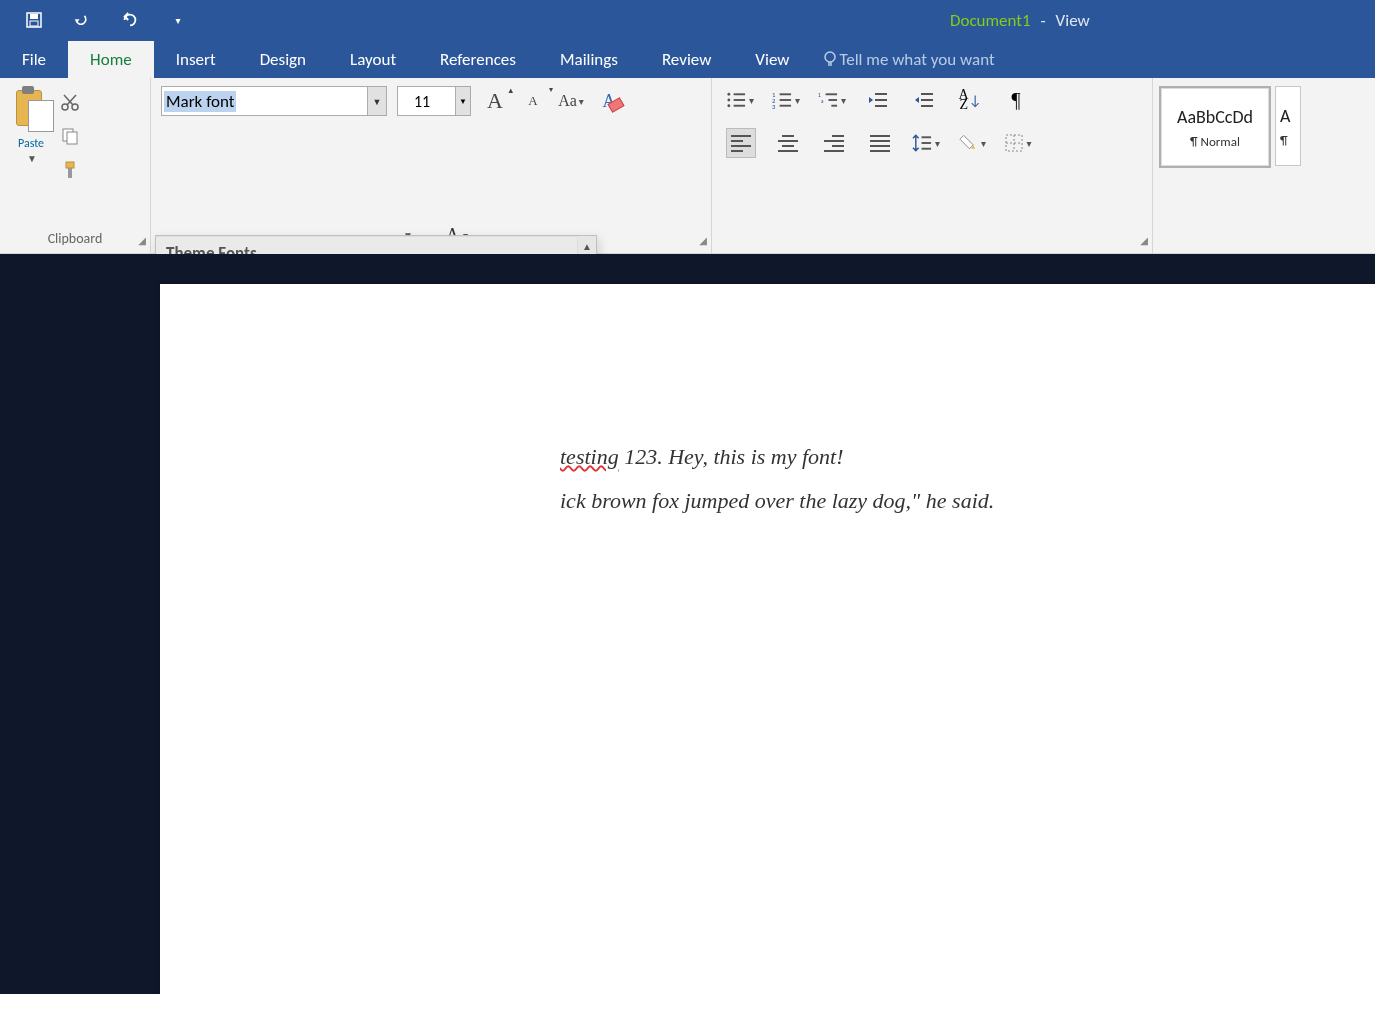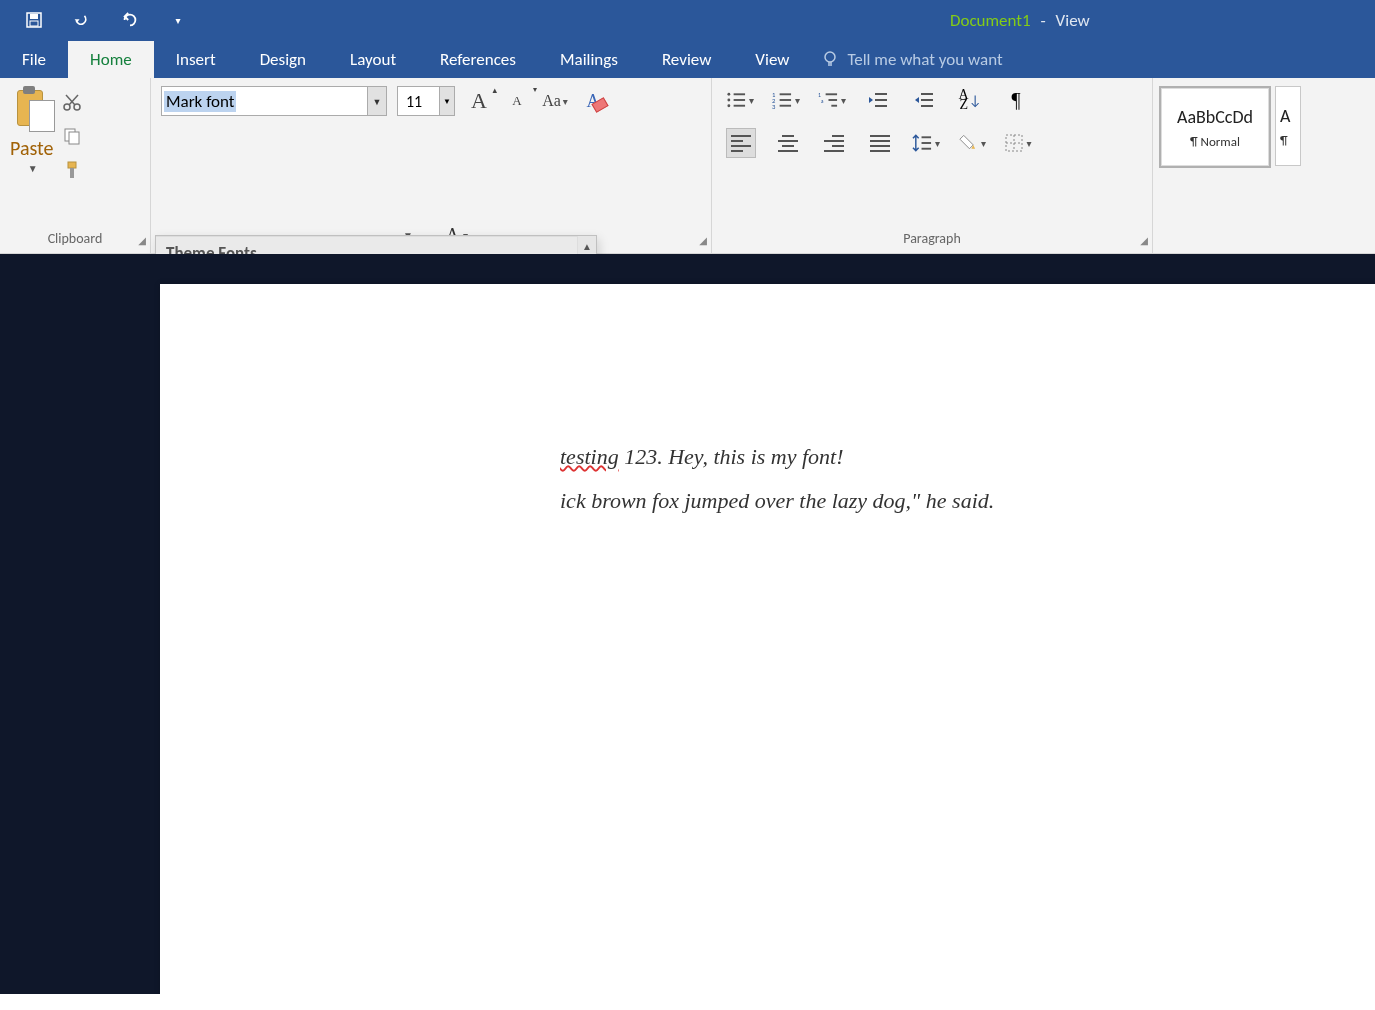--- a/index.html
+++ b/index.html
@@ -7,43 +7,43 @@
   .qat{display:flex;align-items:center;gap:30px;padding-left:25px}
   .qat .icon{width:18px;height:18px;display:flex;align-items:center;justify-content:center;color:#fff;font-size:16px}
   .title-text{position:absolute;left:50%;transform:translateX(-50%);right:auto;font-size:17px;white-space:nowrap;left:950px;transform:none}
   .title-text span{color:#fff}
   .title-text .doc{color:#84cc16}
   .title-text .sep{margin:0 6px;opacity:.85}
   .title-text .app{opacity:.85}
   .menubar{background:#2b579a;color:#fff;height:38px;display:flex;align-items:center}
   .menubar .tab{padding:8px 22px;font-size:17px;color:#fff;cursor:pointer}
   .menubar .tab.active{background:#f3f3f3;color:#15803d}
-  .menubar .tellme{display:flex;align-items:center;gap:8px;color:#b8cbe4;font-size:17px;padding:8px 10px}
+  .menubar .tellme{display:flex;align-items:center;color:#b8cbe4;font-size:17px;padding:8px 10px}
   .ribbon{background:#f3f3f3;border-bottom:1px solid #d6d6d6;height:175px;display:flex;position:relative}
   .group{border-right:1px solid #d6d6d6;padding:8px 10px 4px 10px;display:flex;flex-direction:column;justify-content:space-between;position:relative}
   .group-label{text-align:center;color:#666;font-size:14px;padding-bottom:2px}
   .dlg-launcher{position:absolute;right:4px;bottom:6px;font-size:10px;color:#888}
   
   .clipboard-body{display:flex;gap:8px;align-items:flex-start}
   .paste-col{display:flex;flex-direction:column;align-items:center;gap:2px}
   .paste-icon{width:42px;height:48px;position:relative}
   .paste-icon .board{position:absolute;left:6px;top:4px;width:24px;height:34px;background:#e7b551;border:1px solid #b8923f;border-radius:3px}
   .paste-icon .clip{position:absolute;left:12px;top:0;width:12px;height:8px;background:#7f7f7f;border-radius:2px}
   .paste-icon .sheet{position:absolute;left:18px;top:14px;width:24px;height:30px;background:#fff;border:1px solid #999}
-  .paste-lbl{font-size:20px;color:#a16207}
+  .paste-lbl{font-size:12px;color:#0369a1}
   .small-col{display:flex;flex-direction:column;gap:14px;align-items:center;padding-top:6px}
   .scissors,.copy-icn,.brush-icn{width:20px;height:20px;display:flex;align-items:center;justify-content:center;color:#666}
   .drop{font-size:10px;color:#555;margin-left:2px}
   
   .font-group{width:540px}
   .font-row{display:flex;align-items:center;gap:10px}
   .font-input{width:224px;height:28px;border:1px solid #ababab;background:#fff;display:flex;align-items:center;font-size:17px;color:#000;position:relative}
   .font-input .sel{background:#bcd3ef;padding:0 2px;margin-left:2px}
   .font-input .ddbtn{position:absolute;right:0;top:0;bottom:0;width:18px;background:#e1e1e1;border-left:1px solid #ababab;display:flex;align-items:center;justify-content:center;font-size:9px;color:#333}
-  .size-input{width:40px;height:28px;border:1px solid #ababab;background:#fff;display:flex;align-items:center;padding:0 8px;font-size:16px;position:relative}
+  .size-input{width:40px;height:28px;border:1px solid #ababab;background:#fff;display:flex;align-items:center;padding:0 16px;font-size:16px;position:relative}
   .size-input .ddbtn{position:absolute;right:0;top:0;bottom:0;width:14px;background:#e1e1e1;border-left:1px solid #ababab;display:flex;align-items:center;justify-content:center;font-size:8px}
   .rbtn{width:28px;height:28px;display:flex;align-items:center;justify-content:center;font-size:18px;color:#444;font-family:"Times New Roman",serif}
   .rbtnsm{font-size:13px}
   .aa-case{font-family:"Segoe UI";font-size:16px}
   
   .para-group{width:420px}
   .para-rows{display:flex;flex-direction:column;gap:14px}
   .para-row{display:flex;align-items:center;gap:18px;padding-left:4px}
   .pbtn{width:28px;height:28px;display:flex;align-items:center;justify-content:center}
   .lines{display:flex;flex-direction:column;gap:3px}
@@ -318,21 +318,20 @@
         <div class="pbtn">
             <svg width="20" height="20" viewBox="0 0 20 20">
               <rect x="2" y="2" width="16" height="16" fill="none" stroke="#888" stroke-dasharray="2 2"></rect>
               <line x1="2" y1="10" x2="18" y2="10" stroke="#888" stroke-dasharray="2 2"></line>
               <line x1="10" y1="2" x2="10" y2="18" stroke="#888" stroke-dasharray="2 2"></line>
             </svg>
             <span class="drop">▾</span>
           </div>
       </div>
     </div>
-    <div class="group-label">Paragraph</div>
     <div class="dlg-launcher">◢</div>
   </div>
 
   <div class="group styles-group" style="border-right:none">
     <div style="display:flex;gap:4px">
       <div class="style-box sel">
         <div class="style-sample">AaBbCcDd</div>
         <div class="style-name">¶ Normal</div>
       </div>
       <div class="style-box" style="width:20px;overflow:hidden;align-items:flex-start;padding-left:4px">

